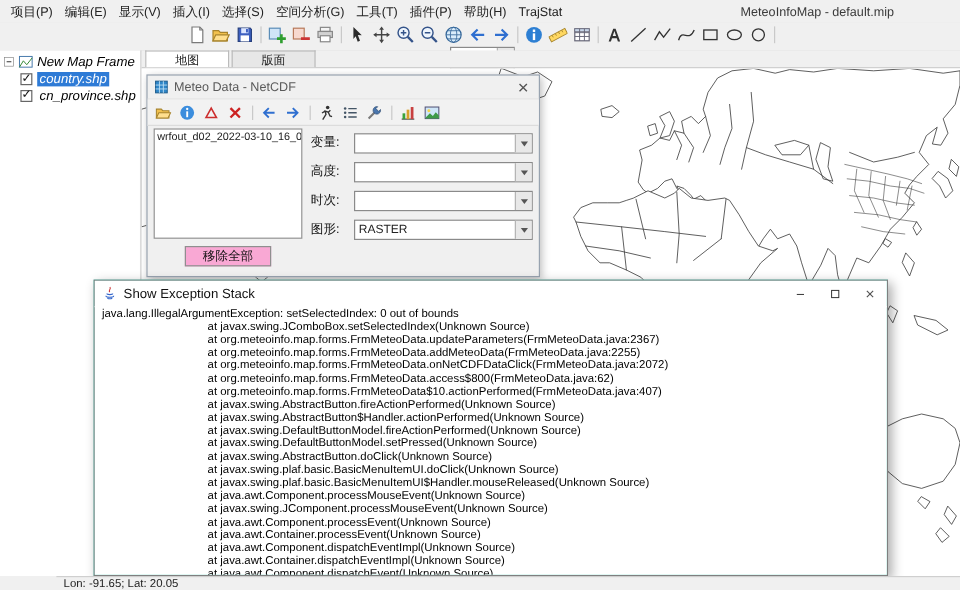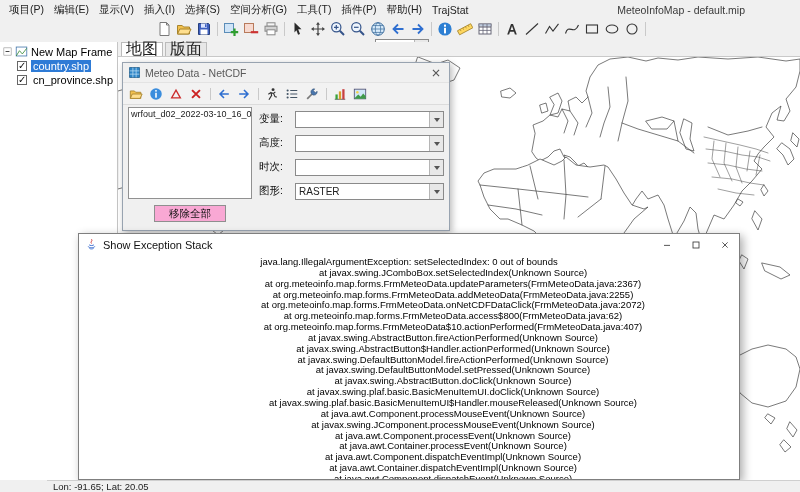--- a/index.html
+++ b/index.html
@@ -17,33 +17,33 @@
   .tb-group{display:flex;align-items:center;}
   .tb-btn{width:20px;height:20px;display:flex;align-items:center;justify-content:center;flex:none;}
   .tb-btn.sep{width:7px;}
   .tb-btn.sep::before{content:"";display:block;width:1px;height:14px;background:#c9c9c9;}
   .zoom-combo{width:52px;height:17px;background:#fff;border:1px solid #8a8a8a;display:flex;align-items:center;margin:0 4px;flex:none;}
   .zoom-combo .val{flex:1;font-size:10px;padding-left:4px;color:#222;}
   .dd-box{width:13px;height:100%;background:#e8e8e8;border-left:1px solid #b5b5b5;display:flex;align-items:center;justify-content:center;flex:none;}
   .dd-box::after{content:"";border:3.5px solid transparent;border-top:4px solid #555;margin-top:4px;}
 
   
-  .legend-panel{position:absolute;left:0;top:42px;width:118px;bottom:12px;background:#fff;border-right:1px solid #c5c5c5;box-sizing:border-box;}
+  .legend-panel{position:absolute;left:0;top:42px;width:118px;bottom:12px;background:#fff;border-right:1px solid #c5c5c5;box-sizing:border-box;font-style:italic;}
   .tree-root{display:flex;align-items:center;gap:3px;padding:3px 2px 1px 3px;}
   .root-label{font-size:11px;color:#000;white-space:nowrap;}
   .layer-row{display:flex;align-items:center;gap:4px;padding:0 2px 0 17px;height:14px;}
   .checkbox{width:10px;height:10px;border:1px solid #666;background:#fff;position:relative;flex:none;box-sizing:border-box;}
   .layer-row.checked .checkbox::after{content:"\2713";position:absolute;left:0px;top:-2.5px;font-size:10px;color:#111;}
   .layer-label{font-size:11px;color:#000;padding:0 2px;white-space:nowrap;}
   .layer-row.selected .layer-label{background:#2e7bd6;color:#fff;}
 
   
   .tab-strip{position:absolute;left:118px;top:42px;right:0;height:15px;background:#f0f0f0;border-bottom:1px solid #c9c9c9;box-sizing:border-box;}
   .tabs{display:flex;align-items:flex-end;height:100%;padding-left:3px;}
-  .tab{height:13px;display:flex;align-items:center;padding:0 4px;font-size:16px;color:#222;background:#e7e7e7;border:1px solid #bbb;border-bottom:none;margin-right:2px;}
+  .tab{height:13px;display:flex;align-items:center;padding:0 24px;font-size:10px;color:#222;background:#e7e7e7;border:1px solid #bbb;border-bottom:none;margin-right:2px;}
   .tab.active{background:#fff;}
   .map-canvas{position:absolute;left:118px;top:57px;right:0;bottom:12px;background:#fff;overflow:hidden;}
   .map-canvas svg{display:block;width:100%;height:100%;}
 
   
   .meteo-dialog{position:absolute;left:122px;top:62px;width:328px;height:169px;background:#f0f0f0;border:1px solid #98a3b0;box-shadow:2px 2px 7px rgba(0,0,0,.28);box-sizing:border-box;}
   .md-titlebar{height:19px;display:flex;align-items:center;gap:4px;padding:0 5px;font-size:10.5px;color:#5a5a5a;border-bottom:1px solid #e3e3e3;}
   .md-title{flex:1;white-space:nowrap;}
   .md-close{width:16px;height:16px;display:flex;align-items:center;justify-content:center;}
   .md-toolbar{height:21px;display:flex;align-items:center;padding:0 4px;gap:2px;background:#f2f2f2;border-bottom:1px solid #dcdcdc;}
@@ -54,21 +54,21 @@
   .md-list{position:absolute;left:5px;top:3px;width:124px;height:92px;background:#fff;border:1px solid #919191;overflow:hidden;box-sizing:border-box;}
   .md-file{font-size:9px;color:#222;padding:1px 2px;white-space:nowrap;}
   .md-removeall{position:absolute;left:31px;top:101px;width:72px;height:17px;background:#f9a8d4;border:1px solid #8f8f8f;font-size:10.5px;color:#111;display:flex;align-items:center;justify-content:center;box-sizing:border-box;}
   .md-fields{position:absolute;left:136px;top:0;right:5px;}
   .md-field-row{display:flex;align-items:center;height:18px;margin-top:6px;}
   .md-flabel{width:36px;font-size:10.5px;color:#111;flex:none;}
   .md-combo{flex:1;height:17px;background:#fff;border:1px solid #8a8a8a;display:flex;align-items:center;box-sizing:border-box;}
   .md-combo-val{flex:1;font-size:10px;padding-left:3px;color:#222;white-space:nowrap;}
 
   
-  .exc-dialog{position:absolute;left:78px;top:233px;width:662px;height:247px;background:#5eead4;border:1px solid #7f7f7f;box-shadow:3px 3px 9px rgba(0,0,0,.33);box-sizing:border-box;text-align:center;}
+  .exc-dialog{position:absolute;left:78px;top:233px;width:662px;height:247px;background:#5eead4;border:1px solid #7f7f7f;box-shadow:3px 3px 9px rgba(0,0,0,.33);box-sizing:border-box;}
   .exc-titlebar{height:21px;background:#fff;display:flex;align-items:center;gap:5px;padding-left:6px;font-size:11px;color:#111;border-bottom:1px solid #eee;}
   .exc-title{white-space:nowrap;}
   .exc-btns{margin-left:auto;display:flex;align-self:stretch;}
   .exc-btn{width:29px;display:flex;align-items:center;justify-content:center;}
   .exc-body{position:absolute;top:21px;left:0;right:0;bottom:0;background:#fff;overflow:hidden;padding:2px 6px;}
   .stack-line{font-size:9.5px;line-height:10.85px;color:#000;white-space:nowrap;}
   .stack-line.indent{padding-left:88px;}
 
   
   .statusbar{position:absolute;left:0;right:0;bottom:0;height:12px;background:#f0f0f0;border-top:1px solid #cfcfcf;display:flex;align-items:center;padding-left:6px;font-size:9.5px;color:#222;box-sizing:border-box;margin-left:47px;}

